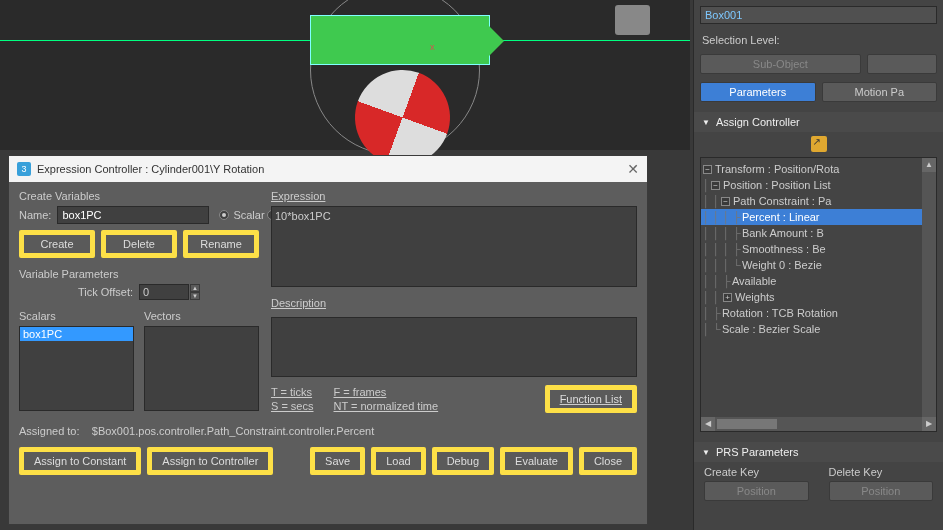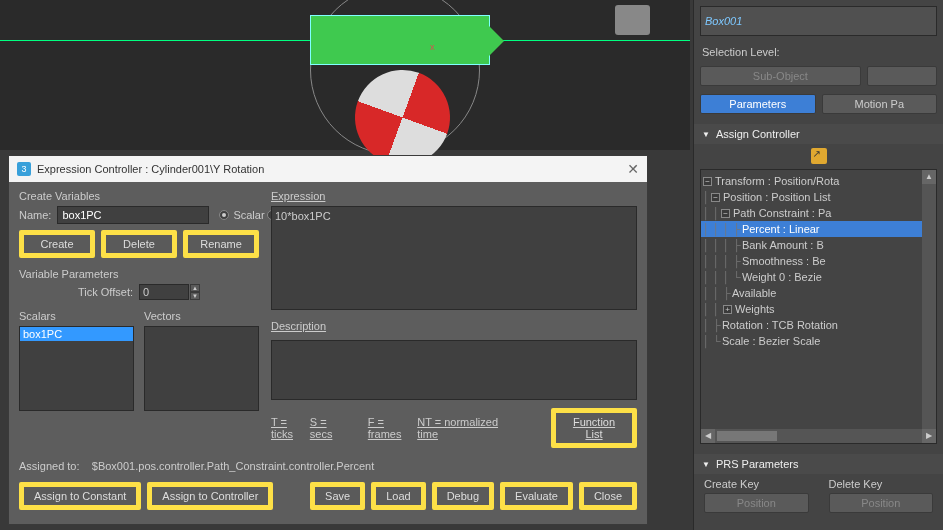--- a/index.html
+++ b/index.html
@@ -40,33 +40,33 @@
     .spinner-arrows { display:flex; flex-direction:column; margin-left:1px;}
     .spinner-arrow { width:10px; height:8px; background:#5a5a5a; border:1px solid #3a3a3a; font-size:6px; line-height:6px; text-align:center; cursor:pointer; color:#ccc;}
     
     .list-box { background:#404040; border:1px solid #2a2a2a; height:85px; overflow:auto;}
     .list-item-sel { background:#3399ff; color:#fff; padding:1px 3px;}
     
     .dual-lists { display:flex; gap:10px; }
     .dual-lists > div { flex:1; }
     
     .textarea { background:#404040; border:1px solid #2a2a2a; color:#ccc; padding:3px; width:100%; resize:none;}
-    .expr-box { height:104px; }
+    .expr-box { height:81px; }
     .desc-box { height:60px; margin-top:4px;}
     
     .legend-row { display:flex; gap:20px; color:#ccc; margin-top:6px; align-items:center;}
-    .legend-col { display:flex; flex-direction:row; gap:2px;}
+    .legend-col { display:flex; flex-direction:column; gap:2px;}
     
     .assigned-row { padding:4px 10px; color:#ccc;}
     .bottom-buttons { display:flex; gap:6px; padding:6px 10px; align-items:center;}
     .bottom-buttons .spacer { flex:1; }
     
     
     .right-panel { position:absolute; right:0; top:0; width:250px; height:530px; background:#444; border-left:1px solid #2a2a2a; display:flex; flex-direction:column;}
-    .rp-name { background:#505050; border:1px solid #2a2a2a; margin:6px; padding:8px 4px; color:#7ec8ff;font-style:italic;}
+    .rp-name { background:#505050; border:1px solid #2a2a2a; margin:6px; padding:2px 4px; color:#7ec8ff;}
     .rp-label { color:#ccc; margin:4px 8px;}
     .rp-btn-row { display:flex; gap:6px; margin:4px 6px;}
     .rp-btn { flex:1; background:#5a5a5a; border:1px solid #3a3a3a; color:#ccc; padding:3px 4px; text-align:center; cursor:pointer; border-radius:2px;}
     .rp-btn.blue { background:#3d7fd6; color:#fff;}
     .rp-btn.disabled { color:#888;}
     
     .rollout-header { background:#4a4a4a; padding:4px 8px; color:#eee; display:flex; align-items:center; gap:6px; margin-top:6px;}
     .rollout-header .tri { font-size:8px;}
     .rollout-body { padding:4px 6px;}
     

